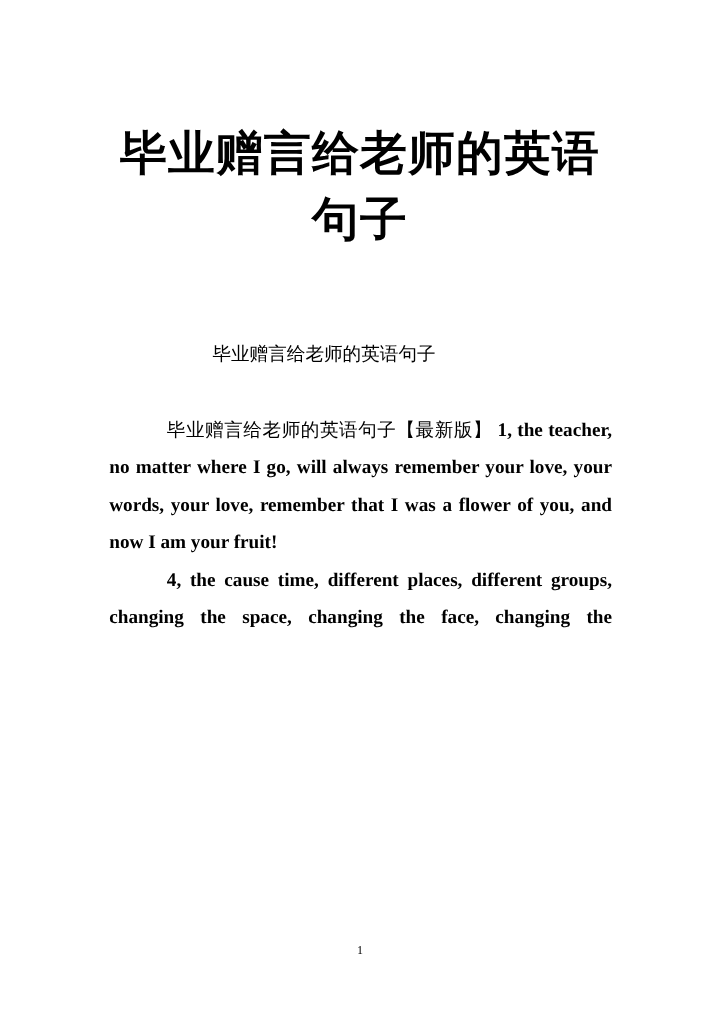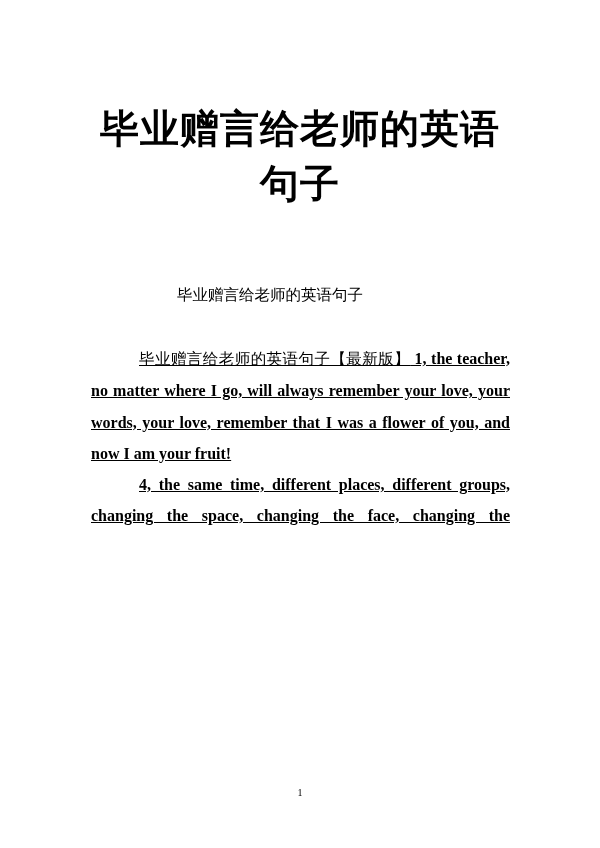--- a/index.html
+++ b/index.html
@@ -49,21 +49,20 @@
     top: 343px;
     width: 419px;
     font-weight: bold;
     font-size: 16px;
     line-height: 31.3px;
   }
   .para {
     margin: 0;
     text-align: justify;
     text-indent: 48px;
-    text-decoration: underline;
   }
   .para .cn-lead {
     font-family: "DejaVu Serif", serif;
     font-weight: normal;
     font-size: 15.5px;
   }
   .last-line-justify {
     text-align-last: justify;
   }
   .page-number {
@@ -80,18 +79,18 @@
 <body>
 
 <div class="page">
 
   <h1 class="doc-title">毕业赠言给老师的英语句子</h1>
 
   <p class="subtitle">毕业赠言给老师的英语句子</p>
 
   <div class="body-text">
     <p class="para"><span class="cn-lead">毕业赠言给老师的英语句子【最新版】</span><span> 1, the teacher, no matter where I go, will always remember your love, your words, your love, remember that I was a flower of you, and now I am your fruit!</span></p>
-    <p class="para last-line-justify">4, the same time, different places, different groups, changing the space, changing the face, changing the</p>
+    <p class="para last-line-justify">4, the cause time, different places, different groups, changing the space, changing the face, changing the</p>
   </div>
 
   <div class="page-number">1</div>
 
 </div>
 
 </body></html>

